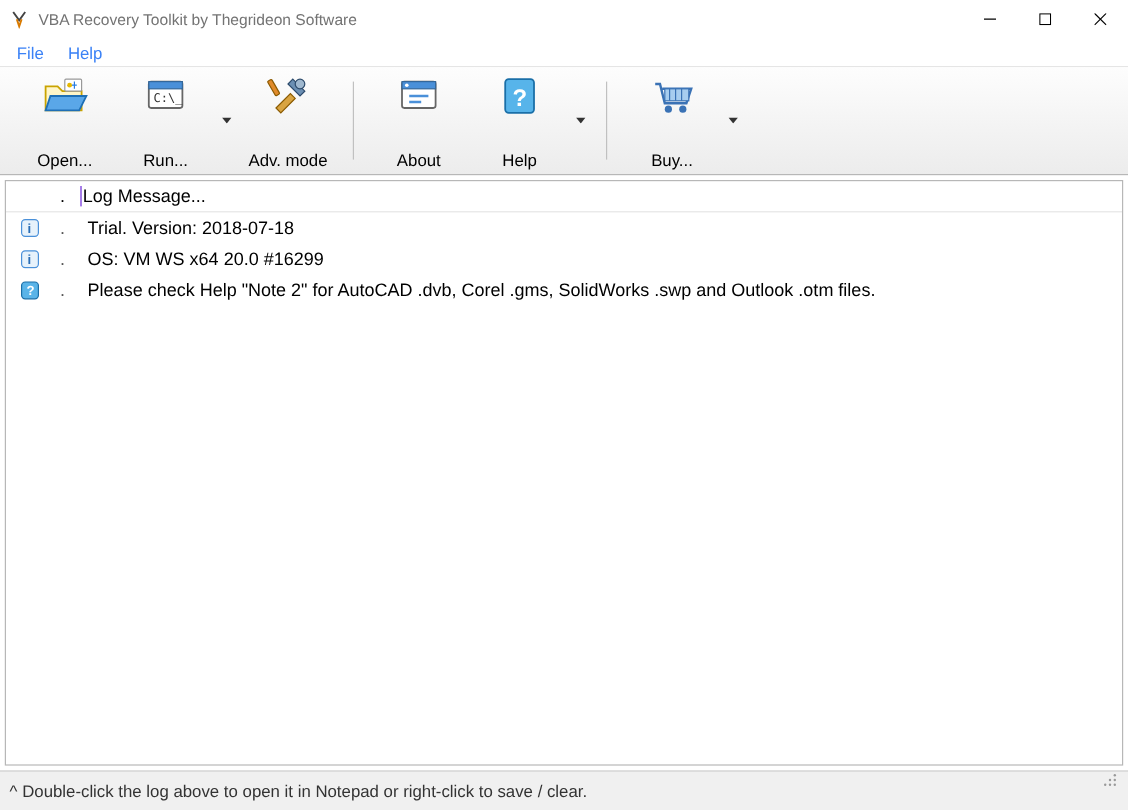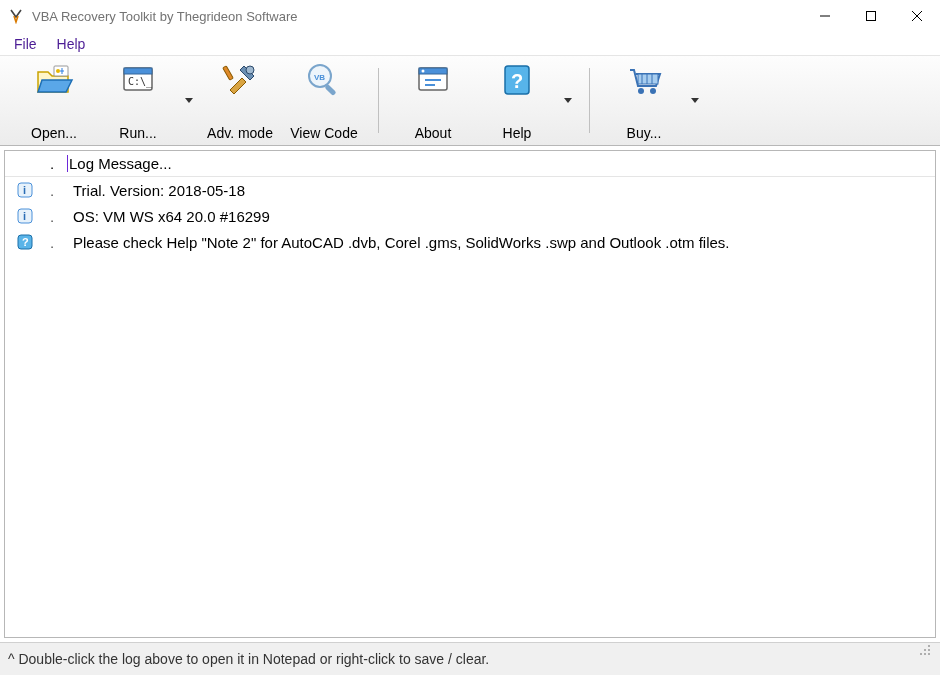--- a/index.html
+++ b/index.html
@@ -37,21 +37,21 @@
     height: 24px;
     background: #ffffff;
     display: flex;
     align-items: center;
     padding-left: 4px;
     border-bottom: 1px solid #e5e5e5;
   }
   .menubar .menu-item {
     padding: 2px 10px;
     font-size: 14px;
-    color: #4c1d95;
+    color: #3b82f6;
   }
   
   .toolbar {
     height: 90px;
     background: linear-gradient(#fdfdfd,#ececec);
     border-bottom: 1px solid #b7b7b7;
     display: flex;
     align-items: stretch;
     padding: 0 4px;
   }
@@ -212,30 +212,20 @@
         <svg width="40" height="40" viewBox="0 0 40 40">
           <path d="M10 30 L22 18 L26 22 L14 34 Z" fill="#d9a441" stroke="#8a5a00"></path>
           <path d="M24 6 L34 16 L30 20 L20 10 Z" fill="#6b8fb3" stroke="#2c4a6b"></path>
           <circle cx="30" cy="10" r="4" fill="#9fb8cf" stroke="#2c4a6b"></circle>
           <rect x="6" y="6" width="4" height="14" rx="1" fill="#e08a2a" stroke="#8a5a00" transform="rotate(-30 8 13)"></rect>
         </svg>
       </span>
       <span class="lbl">Adv. mode</span>
     </div>
 
-    <div class="tool-btn">
-      <span class="glyph">
-        <svg width="40" height="40" viewBox="0 0 40 40">
-          <circle cx="16" cy="16" r="11" fill="#eef5fb" stroke="#7aa5cc" stroke-width="2"></circle>
-          <text x="10" y="20" font-size="8" fill="#4a90d9" font-weight="bold">VB</text>
-          <rect x="24" y="24" width="12" height="5" rx="2" fill="#7aa5cc" transform="rotate(45 24 24)"></rect>
-        </svg>
-      </span>
-      <span class="lbl">View Code</span>
-    </div>
   </div>
 
   <div class="tool-sep"></div>
 
   <div class="tool-group">
 
     <div class="tool-btn">
       <span class="glyph">
         <svg width="40" height="40" viewBox="0 0 40 40">
           <rect x="6" y="8" width="28" height="22" rx="2" fill="#fff" stroke="#666" stroke-width="1.5"></rect>
@@ -298,21 +288,21 @@
   </div>
 
   <div class="log-row">
     <span class="cell-icon">
       <svg width="16" height="16">
           <rect x="1" y="1" width="14" height="14" rx="3" fill="#e7f2fb" stroke="#4a90d9"></rect>
           <text x="6" y="12" font-size="11" font-weight="bold" fill="#2a6db5">i</text>
         </svg>
     </span>
     <span class="cell-dot">.</span>
-    <span class="cell-msg">Trial. Version: 2018-05-18</span>
+    <span class="cell-msg">Trial. Version: 2018-07-18</span>
   </div>
 
   <div class="log-row">
     <span class="cell-icon">
       <svg width="16" height="16">
           <rect x="1" y="1" width="14" height="14" rx="3" fill="#e7f2fb" stroke="#4a90d9"></rect>
           <text x="6" y="12" font-size="11" font-weight="bold" fill="#2a6db5">i</text>
         </svg>
     </span>
     <span class="cell-dot">.</span>

